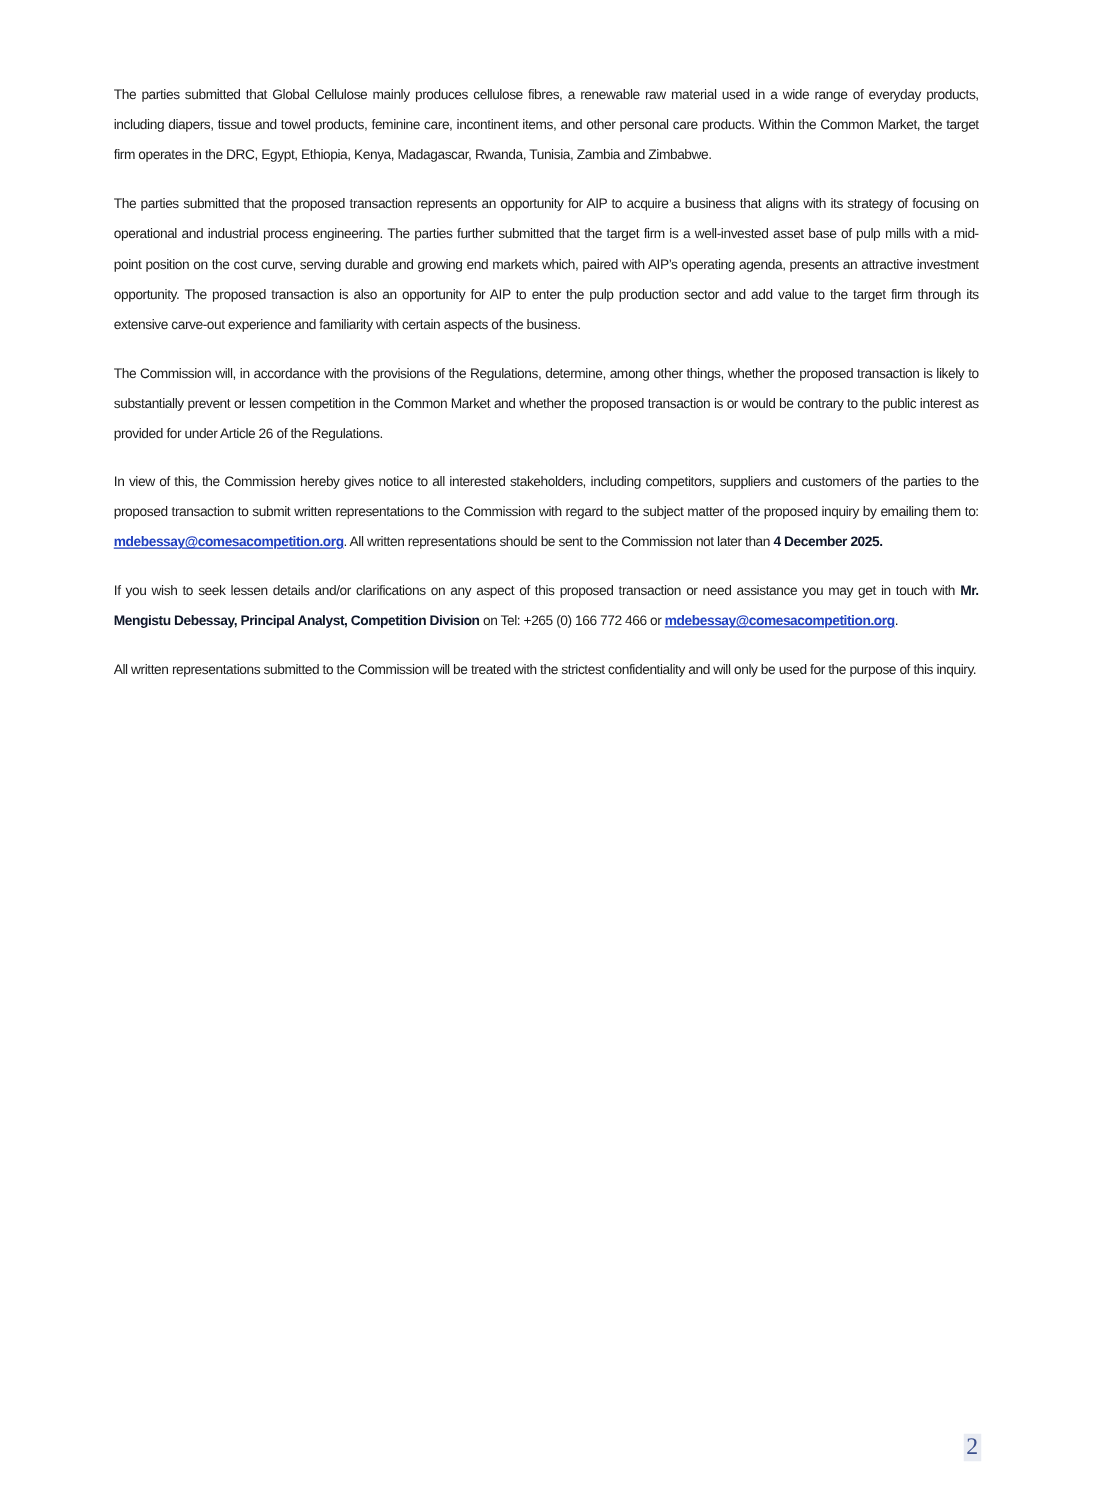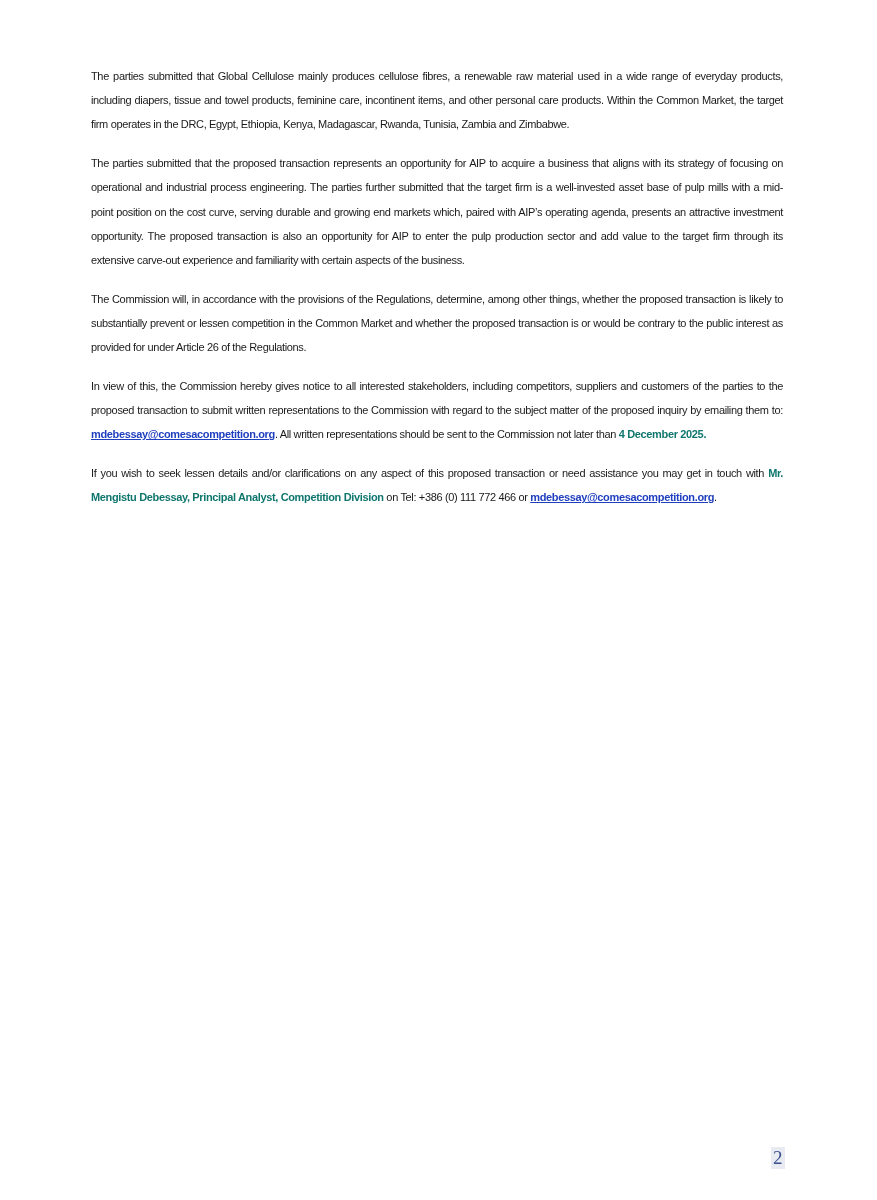--- a/index.html
+++ b/index.html
@@ -19,21 +19,21 @@
   .page p {
     margin: 0 0 14.6px 0;
     text-align: justify;
     text-justify: inter-word;
   }
   .page a {
     color: #1f3fbf;
     text-decoration: underline;
     font-weight: bold;
   }
-  .page b { font-weight: bold; color: #0f766e; }
+  .page b { font-weight: bold; color: #0f172a; }
   .page-number {
     position: absolute;
     left: 771px;
     top: 1147px;
     font-family: "Liberation Serif", serif;
     font-size: 19px;
     line-height: 22px;
     color: #3b4f8c;
     background: #e8ebf2;
     padding: 0 2px;
@@ -44,17 +44,18 @@
 
 <div class="page">
   <p>The parties submitted that Global Cellulose mainly produces cellulose fibres, a renewable raw material used in a wide range of everyday products, including diapers, tissue and towel products, feminine care, incontinent items, and other personal care products. Within the Common Market, the target firm operates in the DRC, Egypt, Ethiopia, Kenya, Madagascar, Rwanda, Tunisia, Zambia and Zimbabwe.</p>
 
   <p>The parties submitted that the proposed transaction represents an opportunity for AIP to acquire a business that aligns with its strategy of focusing on operational and industrial process engineering. The parties further submitted that the target firm is a well-invested asset base of pulp mills with a mid-point position on the cost curve, serving durable and growing end markets which, paired with AIP’s operating agenda, presents an attractive investment opportunity. The proposed transaction is also an opportunity for AIP to enter the pulp production sector and add value to the target firm through its extensive carve-out experience and familiarity with certain aspects of the business.</p>
 
   <p>The Commission will, in accordance with the provisions of the Regulations, determine, among other things, whether the proposed transaction is likely to substantially prevent or lessen competition in the Common Market and whether the proposed transaction is or would be contrary to the public interest as provided for under Article 26 of the Regulations.</p>
 
   <p><span>In view of this, the Commission hereby gives notice to all interested stakeholders, including competitors, suppliers and customers of the parties to the proposed transaction to submit written representations to the Commission with regard to the subject matter of the proposed inquiry by emailing them to: </span><a title="mdebessay@comesacompetition.org">mdebessay@comesacompetition.org</a><span>. All written representations should be sent to the Commission not later than </span><b>4 December 2025.</b></p>
 
-  <p><span>If you wish to seek lessen details and/or clarifications on any aspect of this proposed transaction or need assistance you may get in touch with </span><b>Mr. Mengistu Debessay, Principal Analyst, Competition Division</b><span> on Tel: +386 (0) 111 772 466 or </span><a title="mdebessay@comesacompetition.org">mdebessay@comesacompetition.org</a><span>.</span></p>
+  <p><span>If you wish to seek lessen details and/or clarifications on any aspect of this proposed transaction or need assistance you may get in touch with </span><b>Mr. Mengistu Debessay, Principal Analyst, Competition Division</b><span> on Tel: +265 (0) 166 772 466 or </span><a title="mdebessay@comesacompetition.org">mdebessay@comesacompetition.org</a><span>.</span></p>
 
+  <p>All written representations submitted to the Commission will be treated with the strictest confidentiality and will only be used for the purpose of this inquiry.</p>
 </div>
 
 <div class="page-number">2</div>
 
 </body></html>

